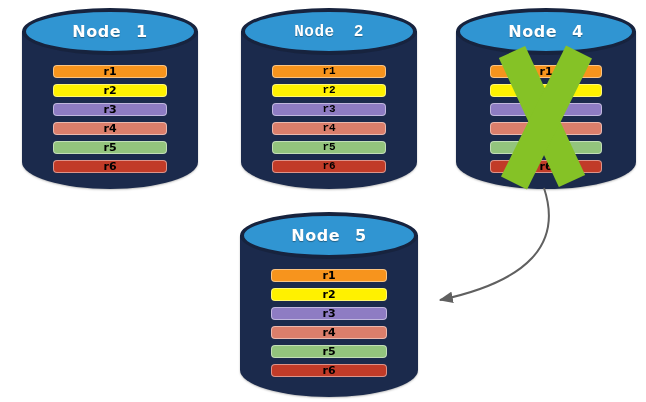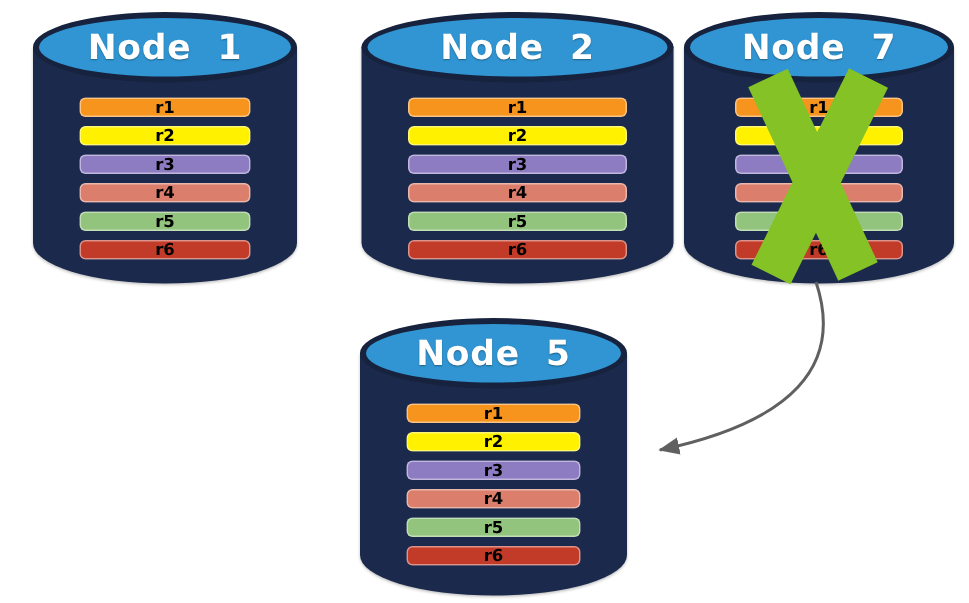--- a/index.html
+++ b/index.html
@@ -35,21 +35,21 @@
     background: #3095D2;
     border: 4px solid #17233E;
     border-radius: 50%;
     display: flex;
     align-items: center;
     justify-content: center;
     z-index: 2;
   }
   .node-label {
     color: #ffffff;
-    font-size: 23px;
+    font-size: 16px;
     font-weight: bold;
     word-spacing: 9px;
     letter-spacing: 0.5px;
     text-shadow: 0 1px 1px rgba(0,0,0,0.35);
     white-space: nowrap;
   }
   .bars {
     position: absolute;
     left: 31px; right: 31px;
     top: 57px;
@@ -115,21 +115,21 @@
         </div>
       <div class="bar" style="background-color: rgb(147, 196, 125);">
           <span class="bar-label">r5</span>
         </div>
       <div class="bar" style="background-color: rgb(193, 59, 40);">
           <span class="bar-label">r6</span>
         </div>
     </div>
   </div>
 
-  <div class="node" style="left:241px; top:8px; width:208px; height:181px;">
+  <div class="node" style="left:241px; top:8px; width:176px; height:181px;font-family:Liberation Mono, monospace;">
     <div class="cyl-body" style="background-color: rgb(27, 42, 76);"></div>
     <div class="cyl-top" style="background-color: rgb(48, 149, 210);">
       <span class="node-label">Node 2</span>
     </div>
     <div class="bars">
       <div class="bar" style="background-color: rgb(247, 148, 29);">
           <span class="bar-label">r1</span>
         </div>
       <div class="bar" style="background-color: rgb(255, 241, 0);">
           <span class="bar-label">r2</span>
@@ -145,21 +145,21 @@
         </div>
       <div class="bar" style="background-color: rgb(193, 59, 40);">
           <span class="bar-label">r6</span>
         </div>
     </div>
   </div>
 
   <div class="node" style="left:456px; top:8px; width:180px; height:181px;">
     <div class="cyl-body" style="background-color: rgb(27, 42, 76);"></div>
     <div class="cyl-top" style="background-color: rgb(48, 149, 210);">
-      <span class="node-label">Node 7</span>
+      <span class="node-label">Node 4</span>
     </div>
     <div class="bars" style="left:34px; right:34px;">
       <div class="bar" style="background-color: rgb(247, 148, 29);">
           <span class="bar-label">r1</span>
         </div>
       <div class="bar" style="background-color: rgb(255, 241, 0);">
           <span class="bar-label">r2</span>
         </div>
       <div class="bar" style="background-color: rgb(142, 124, 195);">
           <span class="bar-label">r3</span>

